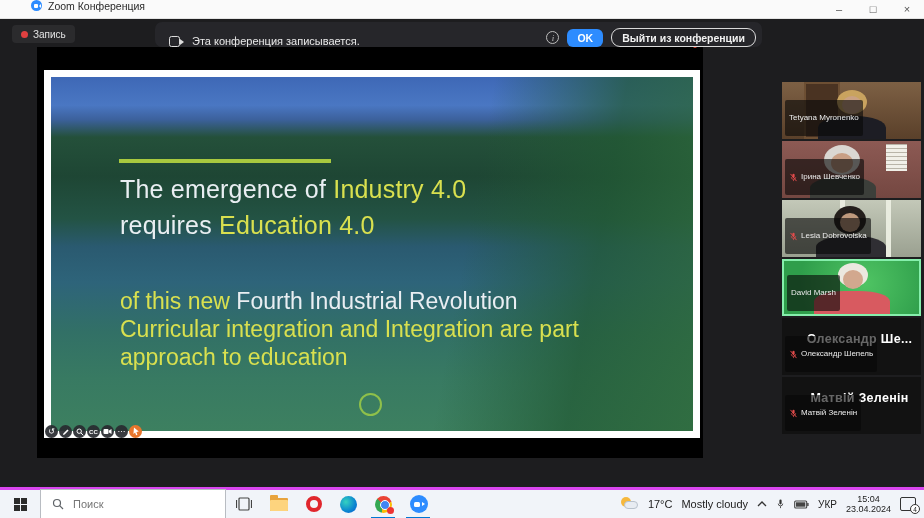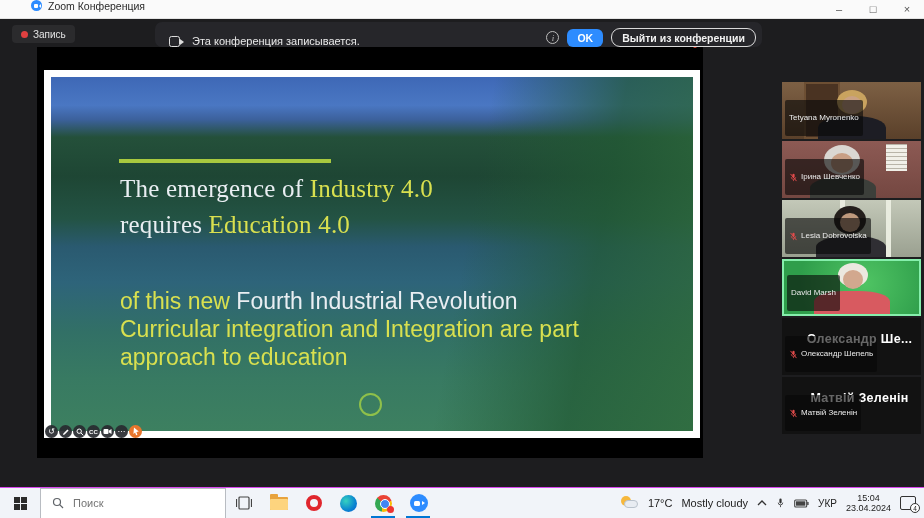--- a/index.html
+++ b/index.html
@@ -63,21 +63,21 @@
   .scene { position:relative; width:100%; height:100%; overflow:hidden;
     background:
       linear-gradient(100deg, rgba(20,60,40,0) 63%, rgba(34,90,52,.72) 82%, rgba(46,106,60,.85) 100%),
       linear-gradient(180deg,
         #3e68b6 0%, #4a77c3 8%, #3c619c 12%,
         #24503a 17%, #1e4634 28%, #235344 40%,
         #2a5a70 48%, #2e647a 58%, #327066 72%, #387a62 85%, #3d8060 100%);
   }
   .divider { position:absolute; left:68px; top:82px; width:212px; height:4px; background:#a8c93f; }
   .headline { position:absolute; left:69px; top:94px; font-size:25px; line-height:36px;
-    font-weight:500; letter-spacing:.2px;font-family:Liberation Serif, serif; }
+    font-weight:500; letter-spacing:.2px; }
   .bodytext { position:absolute; left:69px; top:210px; font-size:23px; line-height:28px;
     font-weight:500; }
   .tx-w { color:#e9eef2; } .tx-a { color:#d9e04f; }
   .ring { position:absolute; left:308px; top:316px; width:23px; height:23px;
     border:2px solid #8fc04a; border-radius:50%; }
   
   .ptoolbar { position:absolute; left:1px; bottom:0px; display:flex; gap:1px; z-index:4; }
   .pt-ic { width:13px; height:13px; border-radius:50%; background:rgba(40,42,48,.92);
     color:#fff; display:flex; align-items:center; justify-content:center;
     font-size:8px; line-height:1; }
@@ -122,21 +122,21 @@
     padding:12px 4px; border-radius:2px; display:flex; align-items:center; gap:3px;
     white-space:nowrap; z-index:2; }
   .bigname { position:absolute; left:16px; right:0; top:14px; text-align:center;
     color:#fff; font-weight:bold; font-size:12.5px; letter-spacing:.3px; }
   
   .watermark { position:absolute; left:700px; top:429px; z-index:5; }
   .watermark .wm-t { font-size:15px; color:rgba(210,210,210,.55); }
   .watermark .wm-s { font-size:9px; color:rgba(200,200,200,.45); line-height:12px; margin-top:2px;}
   
   .taskbar { position:absolute; left:0; top:487px; width:924px; height:31px;
-    background:#f1f4f9; border-top:1px solid #d946ef; display:flex; align-items:center; }
+    background:#f1f4f9; border-top:3px solid #d946ef; display:flex; align-items:center; }
   .tb-start { width:40px; height:31px; display:flex; align-items:center; justify-content:center; }
   .winlogo { width:13px; height:13px; display:grid; grid-template-columns:6px 6px; gap:1px; }
   .winlogo i { background:#2b2b2b; width:6px; height:6px; display:block;}
   .tb-search { width:186px; height:31px; background:#fff; border:1px solid #b8bcc2;
     display:flex; align-items:center; padding-left:11px; gap:9px; }
   .tb-search input { border:none; outline:none; font-size:11px; color:#333; width:130px;
     font-family:"Liberation Sans",sans-serif; background:transparent; }
   .tb-slot { width:35px; height:31px; display:flex; align-items:center; justify-content:center;
     position:relative; }
   .underline { position:absolute; bottom:0; left:5px; width:24px; height:3px; background:#0077d4; }

